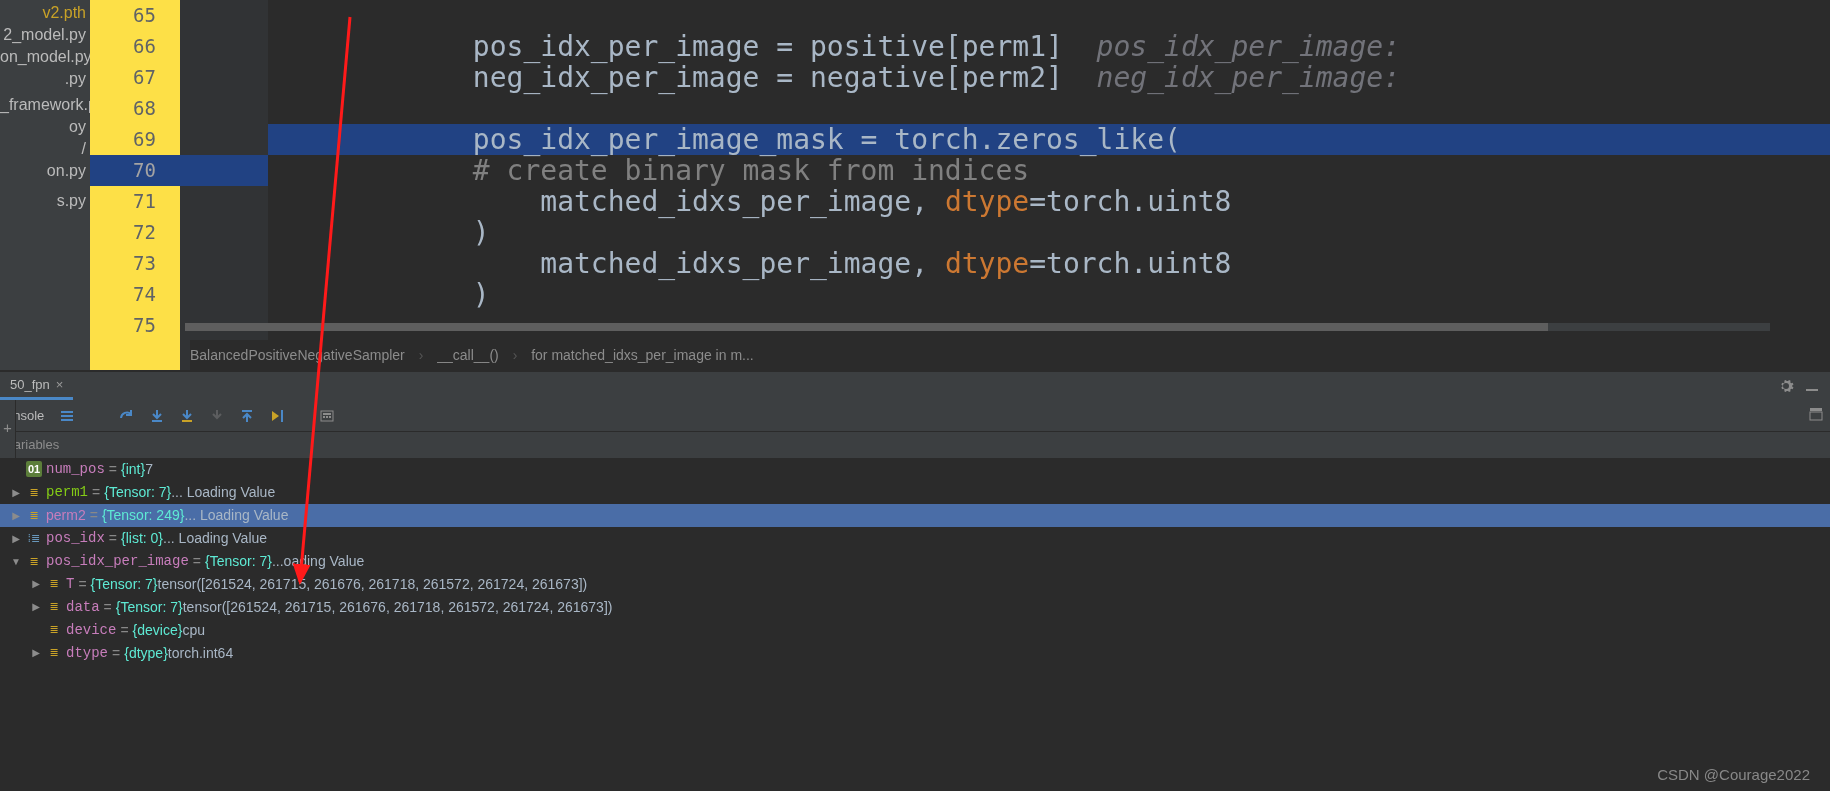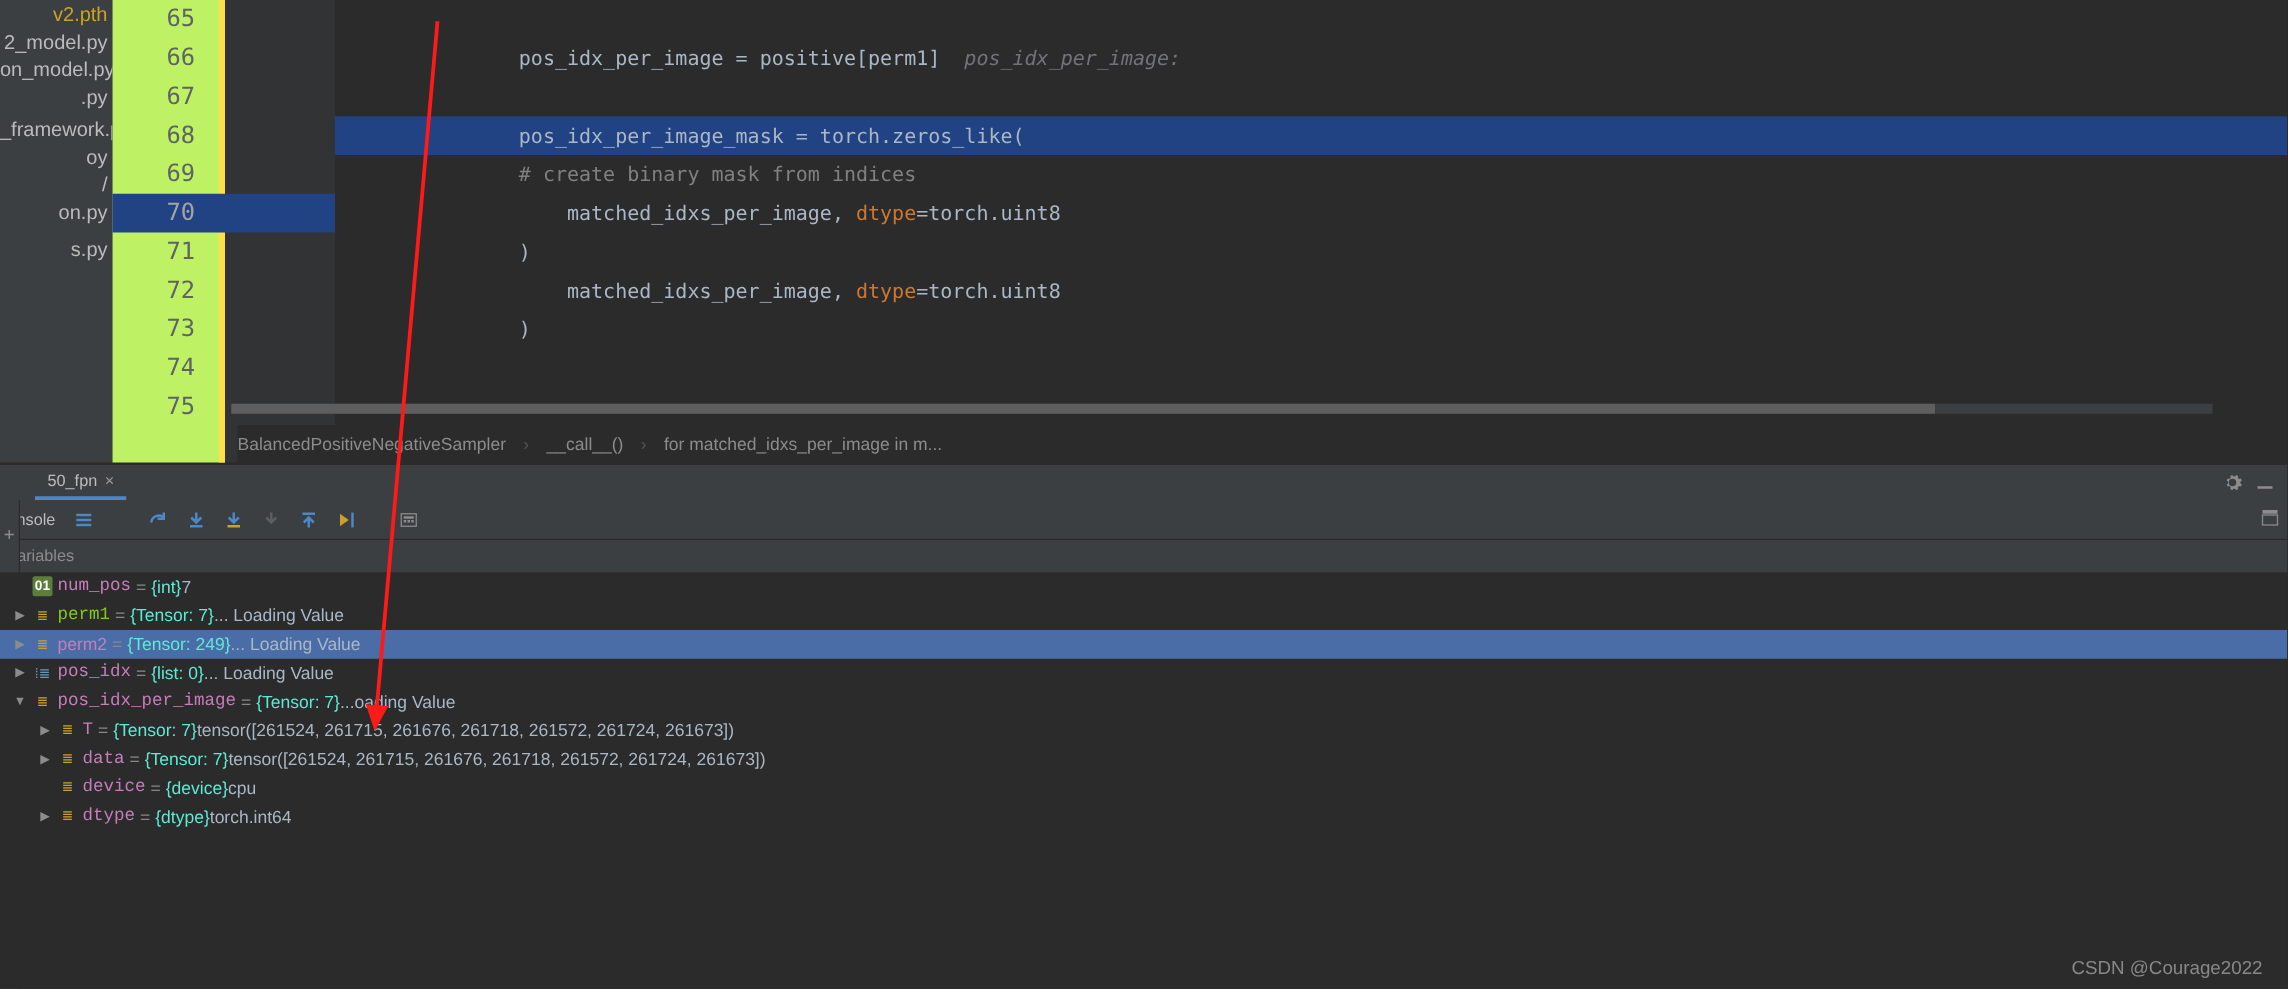--- a/index.html
+++ b/index.html
@@ -36,30 +36,30 @@
     left: 90px; top: 0;
     right: 0;
     height: 370px;
     background: #2b2b2b;
     font-family: "Consolas","Menlo",monospace;
   }
   .gutter {
     position: absolute;
     left: 0; top: 0; bottom: 0;
     width: 90px;
-    background: #bef264;
+    background: #fde047;
     border-right: 5px solid #fde047;
   }
   .lines {
     position: absolute;
     left: 90px; top: 0; right: 0; bottom: 28px;
     background: #2b2b2b;
     overflow: hidden;
   }
-  .ln { display: flex; height: 31px; line-height: 31px; font-size: 16px; }
+  .ln { display: flex; height: 31px; line-height: 31px; font-size: 28px; }
   .ln.sel, .ln.sel .num { background: #214283; }
   .code { white-space: pre; padding-left: 70px; position: relative; }
   .code .cmt { color: #808080; }
   .code .hint { color: #72737a; font-style: italic; }
   .code .kw { color: #cc7832; }
   .gutter-nums {
     position: absolute; left:0; top:0; width:90px;
   }
   .gutter-nums div {
     height:31px; line-height:31px; text-align:right;
@@ -91,21 +91,20 @@
   .breadcrumb span.sep { color: #555; padding: 0 10px; }
   .tabbar {
     position: absolute;
     left: 0; right: 0; top: 372px;
     height: 28px;
     background: #3c3f41;
     display: flex;
     align-items: center;
     font-family: sans-serif;
     font-size: 13px;
-    padding-left: 28px;
   }
   .tab {
     height: 100%; display: flex; align-items:center;
     padding: 0 10px;
     border-bottom: 3px solid #4a88c7;
     color: #bbb;
     gap: 6px;
   }
   .tab .x { color:#999; }
   .tab-spacer { flex: 1; }
@@ -237,20 +236,23 @@
       <div class="c"></div>
     </div>
   <div class="lines" id="code-lines" style="left:178px;">
       <div class="ln">
         <span class="code"><span></span></span>
       </div>
       <div class="ln">
         <span class="code"><span>        pos_idx_per_image = positive[perm1]</span><span class="hint">  pos_idx_per_image:</span></span>
       </div>
       <div class="ln">
+        <span class="code"><span>        neg_idx_per_image = negative[perm2]</span><span class="hint">  neg_idx_per_image:</span></span>
+      </div>
+      <div class="ln">
         <span class="code"><span></span></span>
       </div>
       <div class="ln sel">
         <span class="code"><span>        pos_idx_per_image_mask = torch.zeros_like(</span></span>
       </div>
       <div class="ln">
         <span class="code"><span class="cmt">        # create binary mask from indices</span></span>
       </div>
       <div class="ln">
         <span class="code"><span>            matched_idxs_per_image, </span><span class="kw">dtype</span><span>=torch.uint8</span></span>

